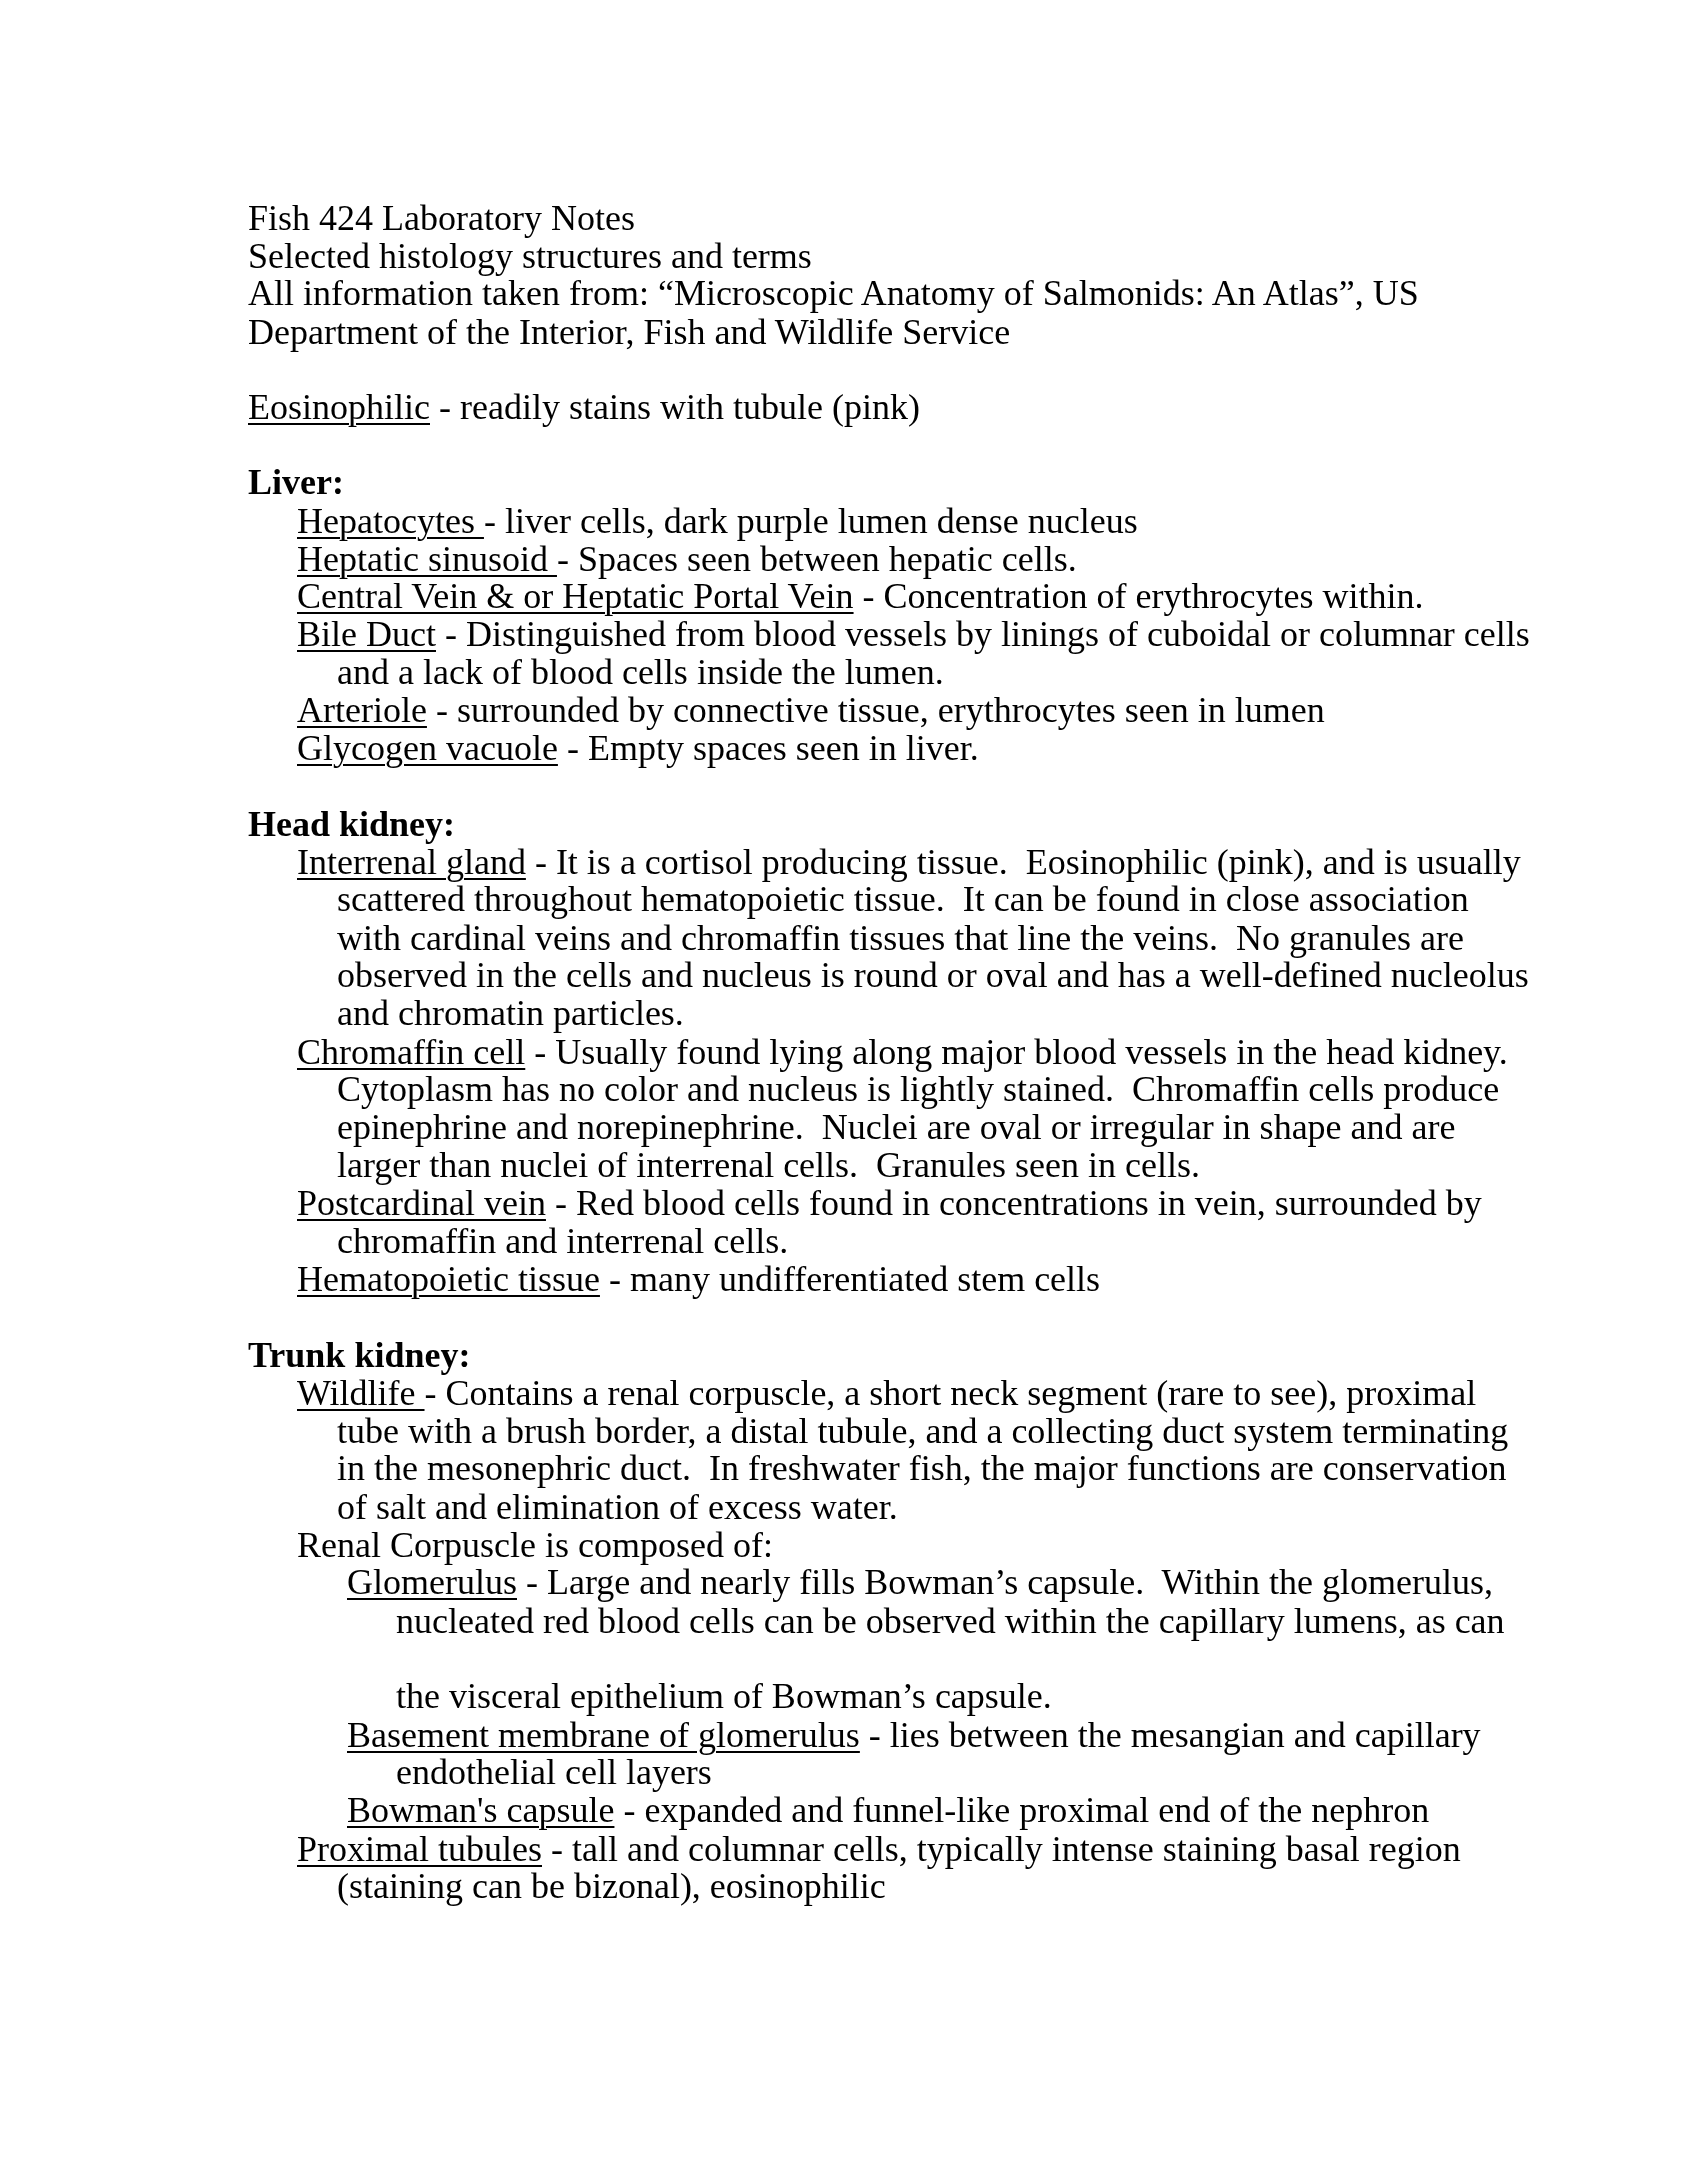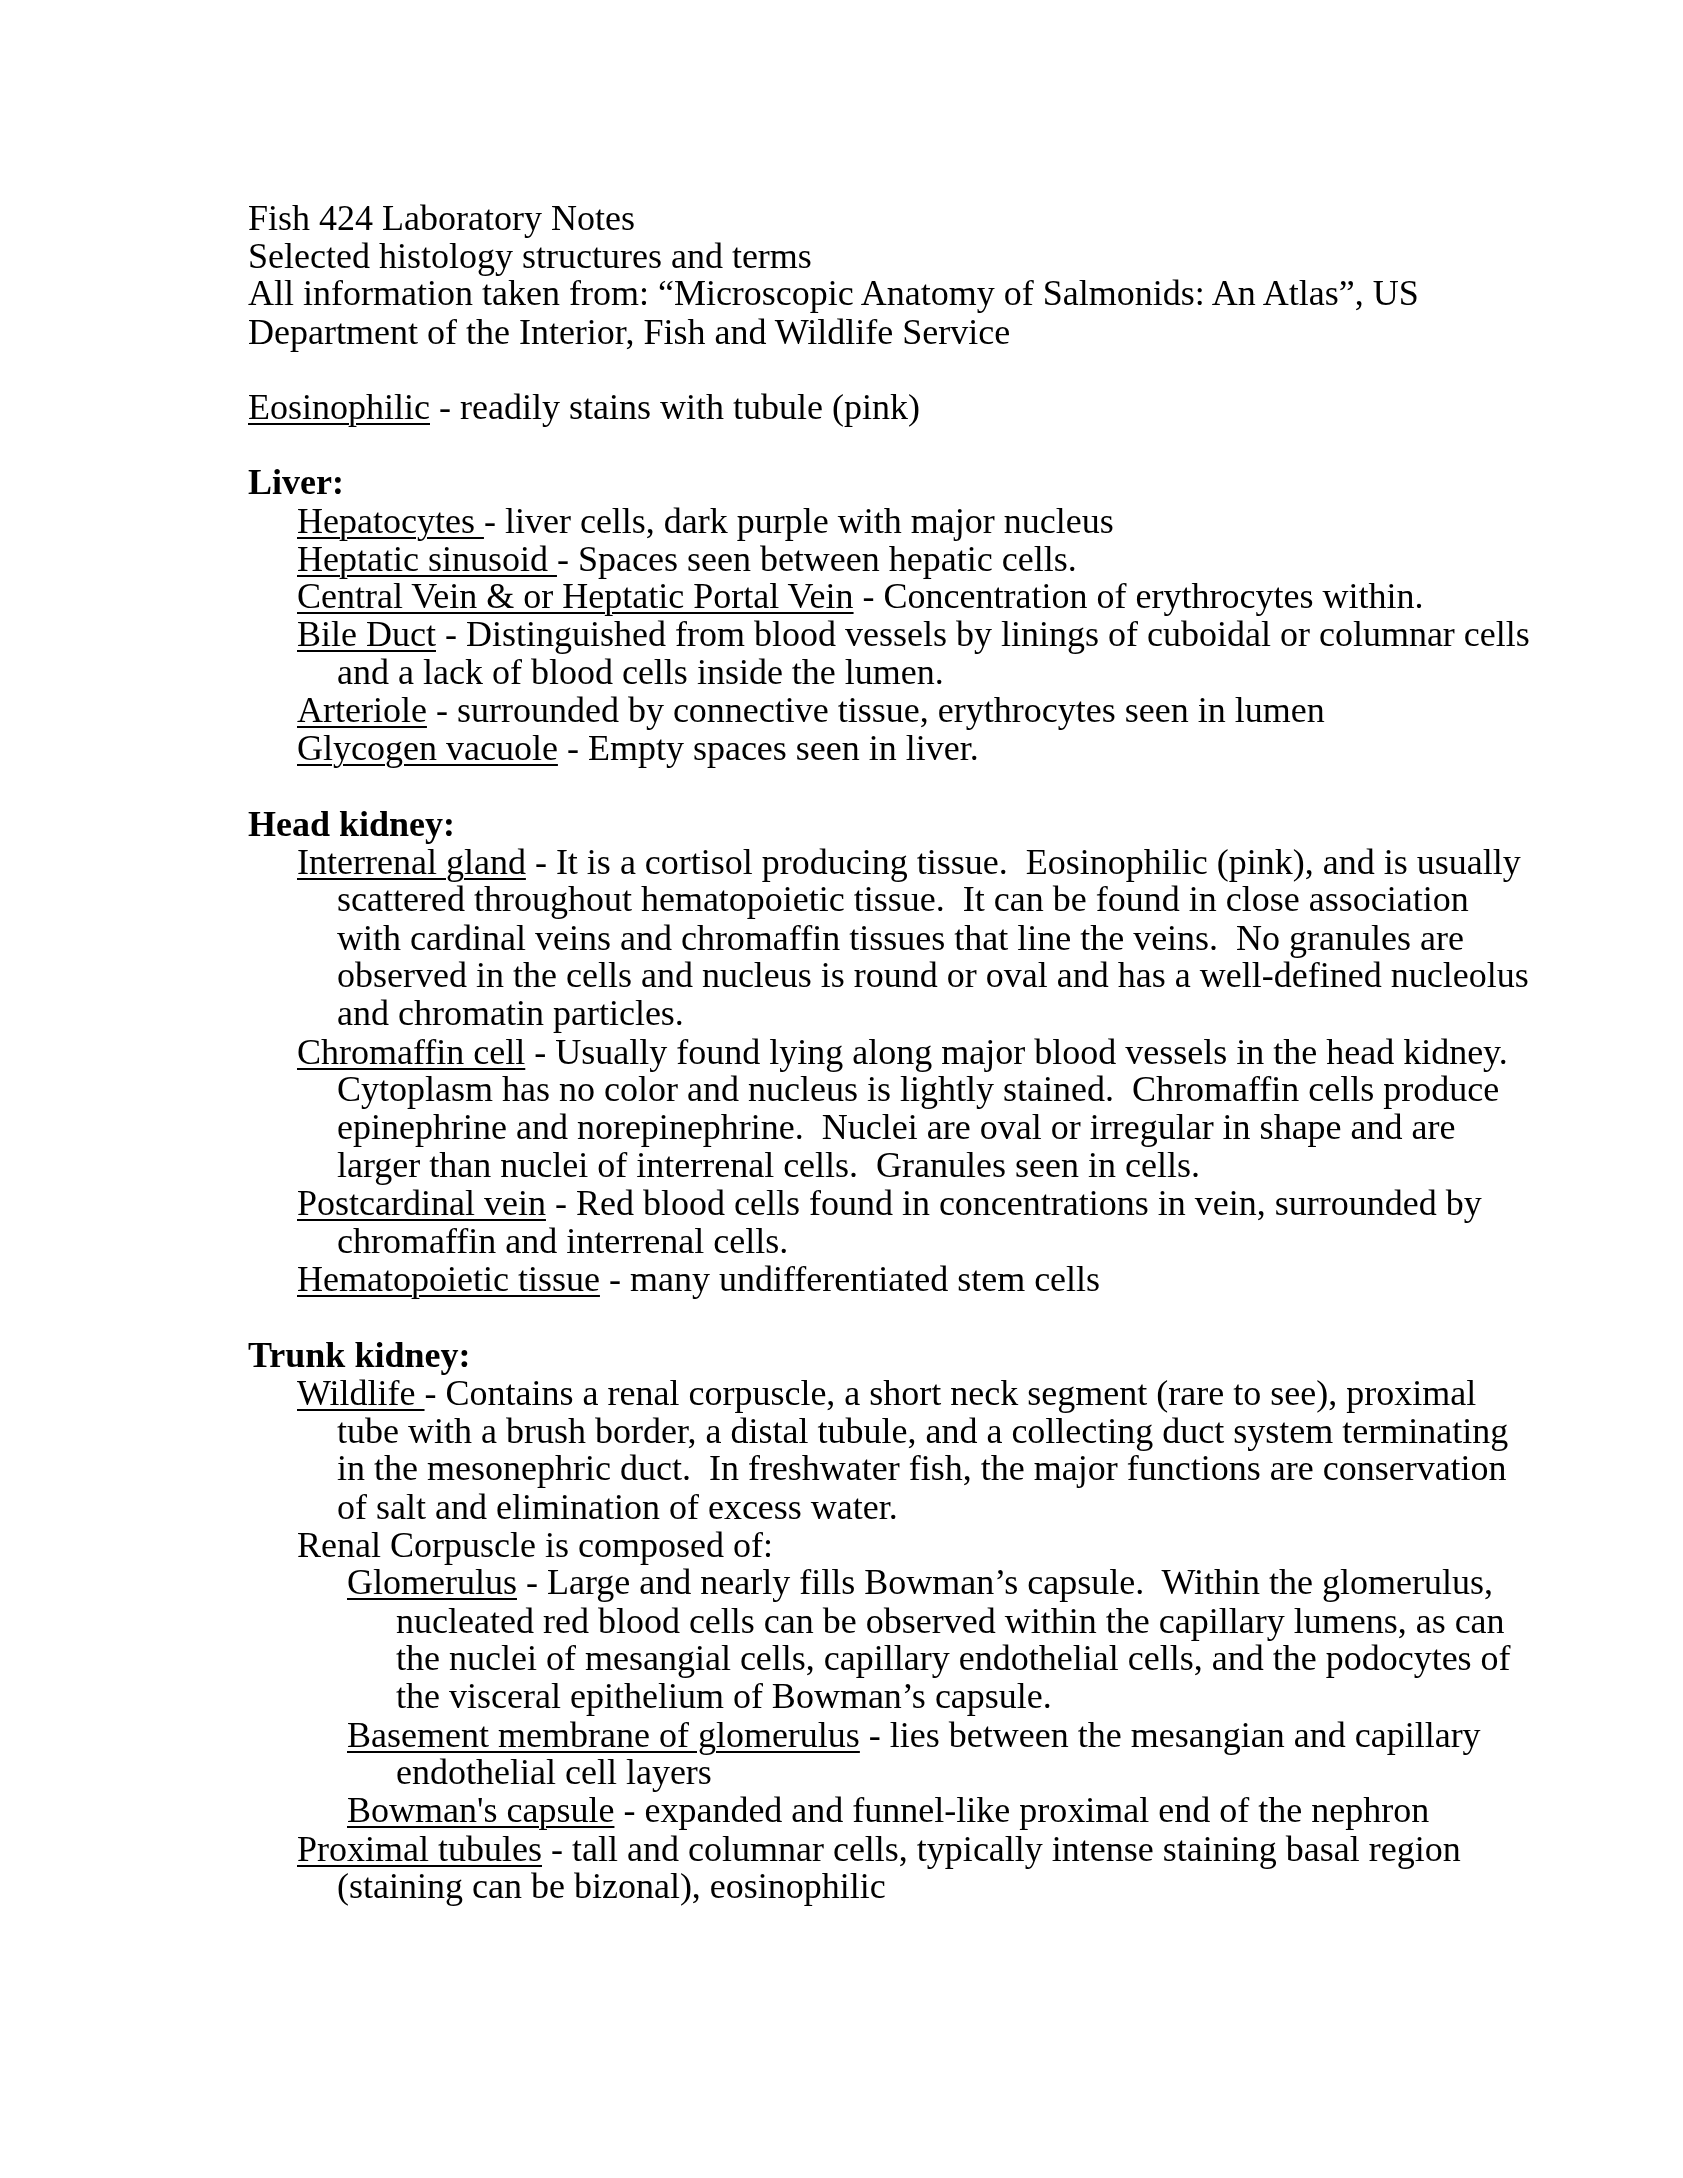--- a/index.html
+++ b/index.html
@@ -49,21 +49,21 @@
 <div class="page">
 
   <div class="line l0" style="top:199px">Fish 424 Laboratory Notes</div>
   <div class="line l0" style="top:237px">Selected histology structures and terms</div>
   <div class="line l0" style="top:274px">All information taken from: “Microscopic Anatomy of Salmonids: An Atlas”, US</div>
   <div class="line l0" style="top:313px">Department of the Interior, Fish and Wildlife Service</div>
 
   <div class="line l0" style="top:388px"><span class="term">Eosinophilic</span><span> - readily stains with tubule (pink)</span></div>
 
   <div class="line l0 bold" style="top:463px">Liver:</div>
-  <div class="line l1" style="top:502px"><span class="term">Hepatocytes </span><span>- liver cells, dark purple with major nucleus</span></div>
+  <div class="line l1" style="top:502px"><span class="term">Hepatocytes </span><span>- liver cells, dark purple lumen dense nucleus</span></div>
   <div class="line l1" style="top:540px"><span class="term">Heptatic sinusoid </span><span>- Spaces seen between hepatic cells.</span></div>
   <div class="line l1" style="top:577px"><span class="term">Central Vein &amp; or Heptatic Portal Vein</span><span> - Concentration of erythrocytes within.</span></div>
   <div class="line l1" style="top:615px"><span class="term">Bile Duct</span><span> - Distinguished from blood vessels by linings of cuboidal or columnar cells</span></div>
   <div class="line l1c" style="top:653px">and a lack of blood cells inside the lumen.</div>
   <div class="line l1" style="top:691px"><span class="term">Arteriole</span><span> - surrounded by connective tissue, erythrocytes seen in lumen</span></div>
   <div class="line l1" style="top:729px"><span class="term">Glycogen vacuole</span><span> - Empty spaces seen in liver.</span></div>
 
   <div class="line l0 bold" style="top:805px">Head kidney:</div>
   <div class="line l1" style="top:843px"><span class="term">Interrenal gland</span><span> - It is a cortisol producing tissue.  Eosinophilic (pink), and is usually</span></div>
   <div class="line l1c" style="top:880px">scattered throughout hematopoietic tissue.  It can be found in close association</div>
@@ -84,21 +84,20 @@
   <div class="line l0 bold" style="top:1336px">Trunk kidney:</div>
   <div class="line l1" style="top:1374px"><span class="term">Wildlife </span><span>- Contains a renal corpuscle, a short neck segment (rare to see), proximal</span></div>
   <div class="line l1c" style="top:1412px">tube with a brush border, a distal tubule, and a collecting duct system terminating</div>
   <div class="line l1c" style="top:1449px">in the mesonephric duct.  In freshwater fish, the major functions are conservation</div>
   <div class="line l1c" style="top:1488px">of salt and elimination of excess water.</div>
 
   <div class="line l1" style="top:1526px">Renal Corpuscle is composed of:</div>
 
   <div class="line l2" style="top:1563px"><span class="term">Glomerulus</span><span> - Large and nearly fills Bowman’s capsule.  Within the glomerulus,</span></div>
   <div class="line l2c" style="top:1602px">nucleated red blood cells can be observed within the capillary lumens, as can</div>
-  <div class="line l2c" style="top:1639px">the nuclei of mesangial cells, capillary endothelial cells, and the podocytes of</div>
   <div class="line l2c" style="top:1677px">the visceral epithelium of Bowman’s capsule.</div>
 
   <div class="line l2" style="top:1716px"><span class="term">Basement membrane of glomerulus</span><span> - lies between the mesangian and capillary</span></div>
   <div class="line l2c" style="top:1753px">endothelial cell layers</div>
 
   <div class="line l2" style="top:1791px"><span class="term">Bowman's capsule</span><span> - expanded and funnel-like proximal end of the nephron</span></div>
 
   <div class="line l1" style="top:1830px"><span class="term">Proximal tubules</span><span> - tall and columnar cells, typically intense staining basal region</span></div>
   <div class="line l1c" style="top:1867px">(staining can be bizonal), eosinophilic</div>
 

